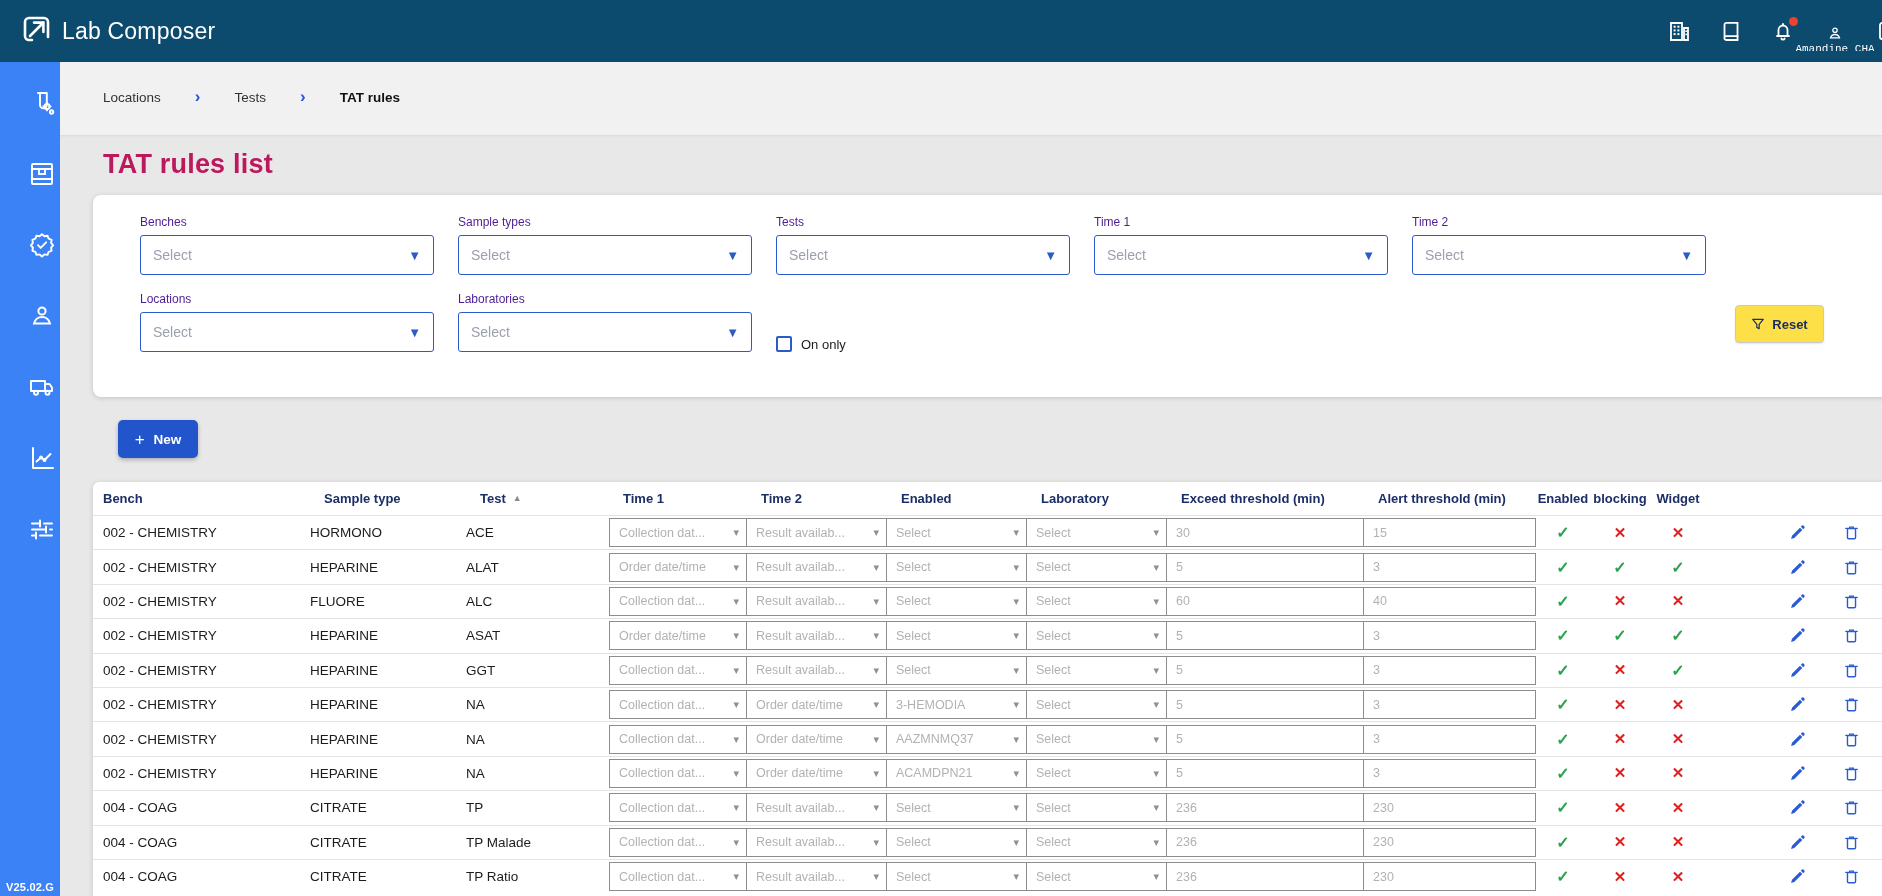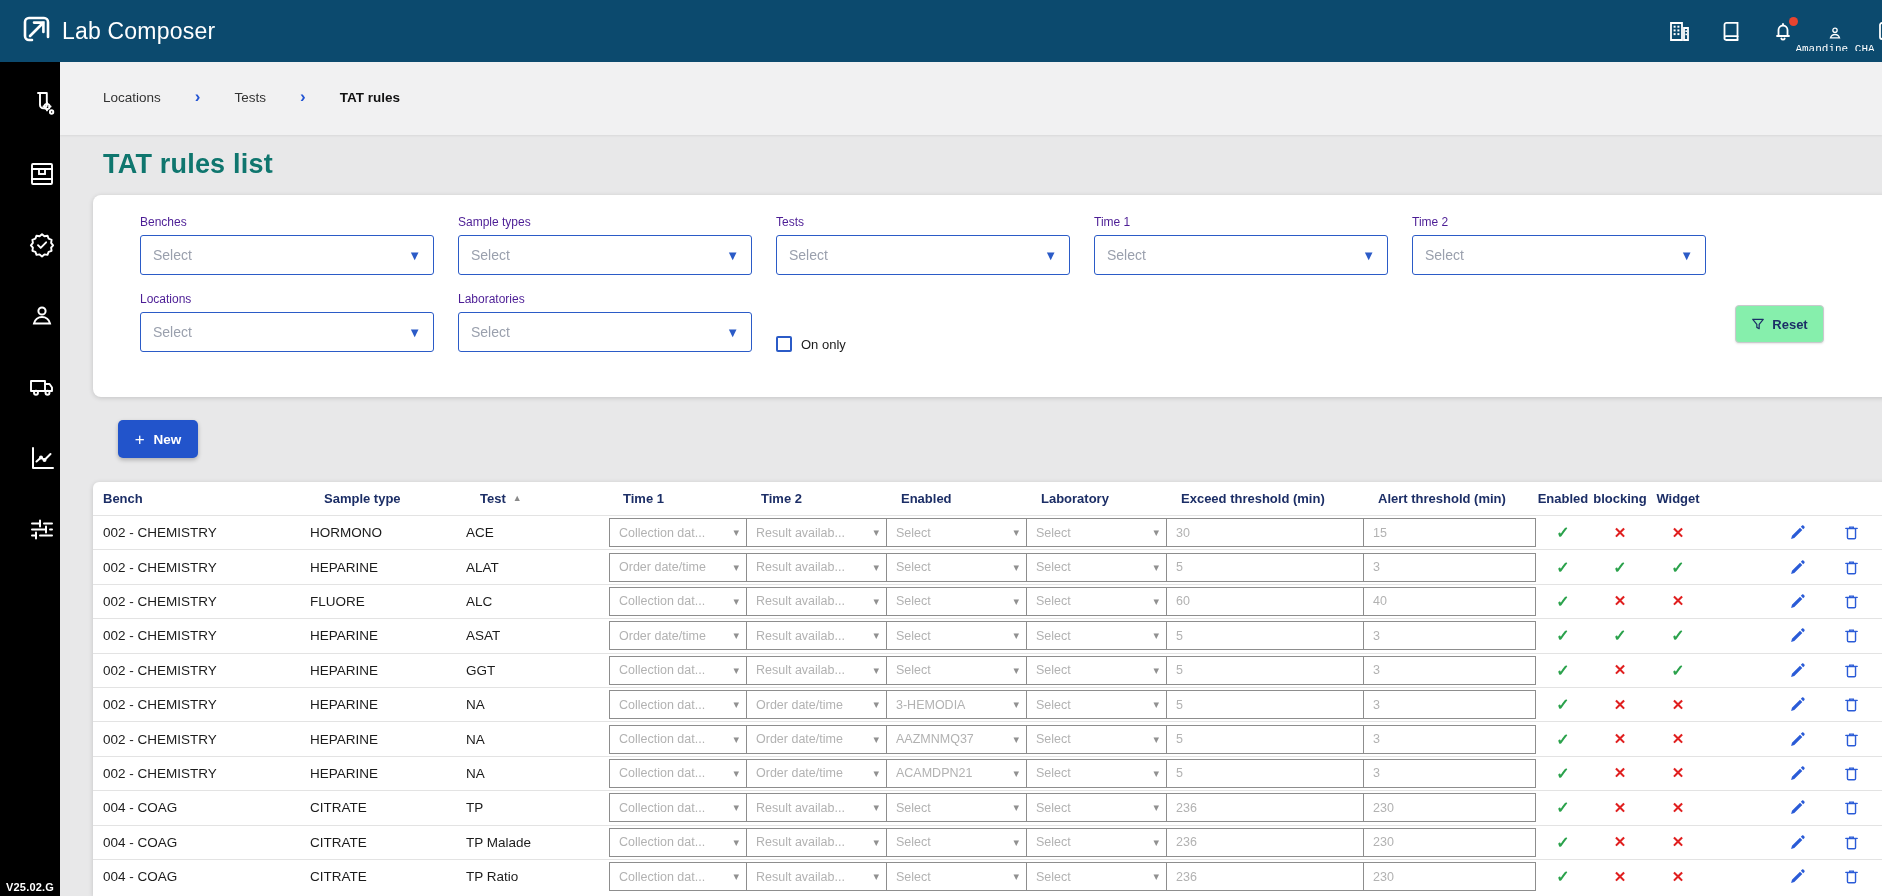--- a/index.html
+++ b/index.html
@@ -10,48 +10,48 @@
   .logo-wrap { display:flex; align-items:center; gap:10px; }
   .logo-title { color:#fff; font-size:23px; letter-spacing:.2px; font-weight:400; }
   .topbar-right { position:absolute; right:-18px; top:0; height:62px; display:flex; align-items:center; gap:26px; }
   .tb-ic { width:26px; height:26px; display:flex; align-items:center; justify-content:center; position:relative; cursor:pointer;font-family:Liberation Mono, monospace; }
   .tb-ic svg { width:24px; height:24px; }
   .badge-dot { position:absolute; top:-1px; right:-2px; width:9px; height:9px; border-radius:50%; background:#e8442f; }
   .user-box { display:flex; flex-direction:column; align-items:center; margin-top:14px; }
   .user-name { color:#fff; font-size:11px; margin-top:1px; white-space:nowrap; max-width:86px; overflow:hidden; }
 
   
-  .sidebar { position:absolute; left:0; top:62px; width:60px; height:834px; background:#000000; z-index:20; display:flex; flex-direction:column; align-items:center; padding-top:26px; gap:41px;padding-left:24px; }
+  .sidebar { position:absolute; left:0; top:62px; width:60px; height:834px; background:#3b82f6; z-index:20; display:flex; flex-direction:column; align-items:center; padding-top:26px; gap:41px;padding-left:24px; }
   .sb-ic { width:30px; height:30px; display:flex; align-items:center; justify-content:center; cursor:pointer; }
   .sb-ic svg { width:28px; height:28px; }
   .version { position:absolute; bottom:3px; left:0; width:60px; text-align:center; color:#fff; font-size:11px; font-weight:700; letter-spacing:.2px; }
 
   
   .crumbbar { position:absolute; left:60px; top:62px; width:1822px; height:73px; background:#f1f1f2; box-shadow:0 1px 2px rgba(0,0,0,.07); }
   .crumbs { display:flex; align-items:center; gap:34px; padding:28px 0 0 43px; font-size:13.5px; color:#333; }
   .crumb { cursor:pointer; }
   .crumb.current { font-weight:700; color:#111; }
   .chev { color:#2254d3; font-weight:700; font-size:17px; line-height:1; margin-top:-2px; }
 
   
   .main { position:absolute; left:60px; top:135px; width:1822px; height:761px; }
-  .page-title { font-size:27px; font-weight:800; color:#0f766e; padding:14px 0 0 43px; letter-spacing:.2px; }
+  .page-title { font-size:27px; font-weight:800; color:#be185d; padding:14px 0 0 43px; letter-spacing:.2px; }
 
   
   .filter-card { position:absolute; left:33px; top:60px; width:1820px; height:202px; background:#fff; border-radius:8px; box-shadow:0 1px 5px rgba(0,0,0,.16); padding:20px 0 0 47px; }
   .f-row { display:flex; gap:24px; margin-bottom:17px; align-items:flex-end; }
   .f-field { width:294px; }
   .f-label { font-size:12px; color:#4c1d95; margin-bottom:6px; }
   .select { height:40px; border:1px solid #2b5bc7; border-radius:3px; background:#fff; display:flex; align-items:center; padding:0 12px; cursor:pointer; }
   .select .ph { color:#9aa0ad; font-size:14px; }
   .select .s-caret { margin-left:auto; color:#2b5bc7; font-size:13px; }
   .onlybox { display:flex; align-items:flex-end; gap:9px; height:40px; }
   .cbx { width:16px; height:16px; border:2px solid #2b5bc7; border-radius:2px; background:#fff; cursor:pointer; }
   .only-label { font-size:13px; color:#1b1b1b; }
-  .reset-btn { position:absolute; left:1642px; top:110px; width:89px; height:38px; background:#86efac; border:1px solid #c9c9cd; border-radius:4px; box-shadow:0 1px 2px rgba(0,0,0,.10); display:flex; align-items:center; justify-content:center; gap:7px; cursor:pointer; }
+  .reset-btn { position:absolute; left:1642px; top:110px; width:89px; height:38px; background:#fde047; border:1px solid #c9c9cd; border-radius:4px; box-shadow:0 1px 2px rgba(0,0,0,.10); display:flex; align-items:center; justify-content:center; gap:7px; cursor:pointer; }
   .reset-btn span { font-size:13px; font-weight:700; color:#1c2e66; }
   .reset-btn svg { width:14px; height:14px; }
 
   
   .new-btn { position:absolute; left:58px; top:285px; width:80px; height:38px; background:#2254cb; border:none; border-radius:5px; box-shadow:0 2px 4px rgba(0,0,0,.25); color:#fff; display:flex; align-items:center; justify-content:center; gap:9px; cursor:pointer; }
   .new-btn .plus { font-size:17px; font-weight:400; line-height:1; }
   .new-btn .lbl { font-size:13.5px; font-weight:700; }
 
   
   .table-card { position:absolute; left:33px; top:347px; width:1820px; height:414px; background:#fff; border-radius:6px 6px 0 0; box-shadow:0 1px 5px rgba(0,0,0,.16); overflow:hidden; }

